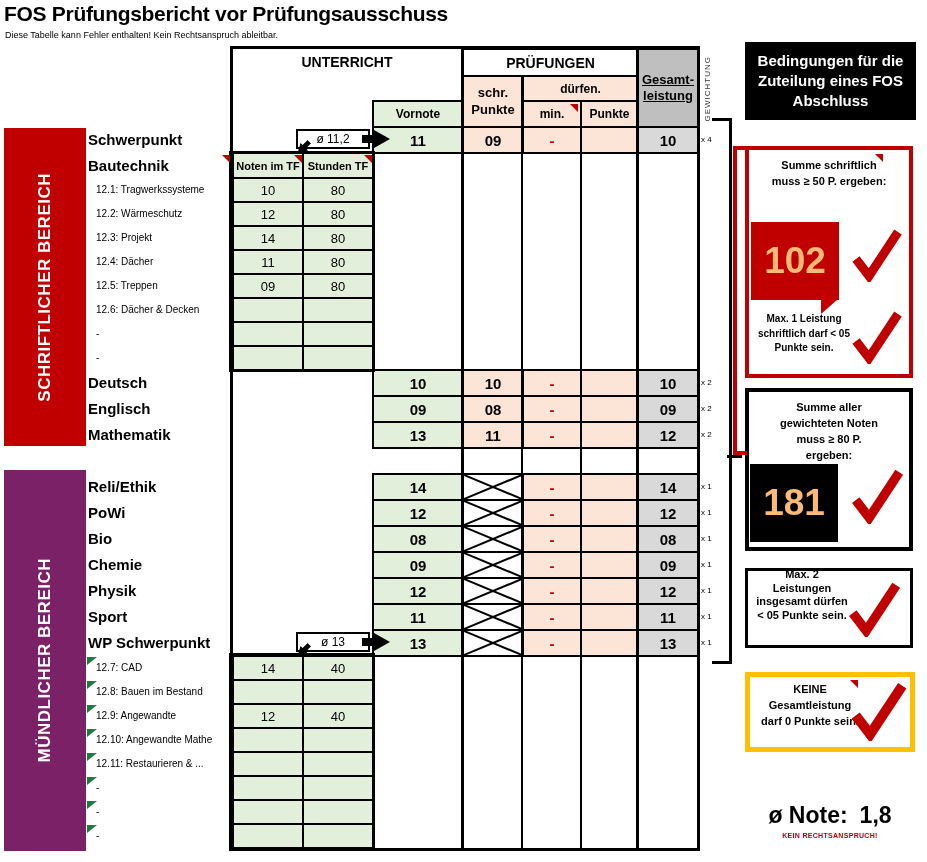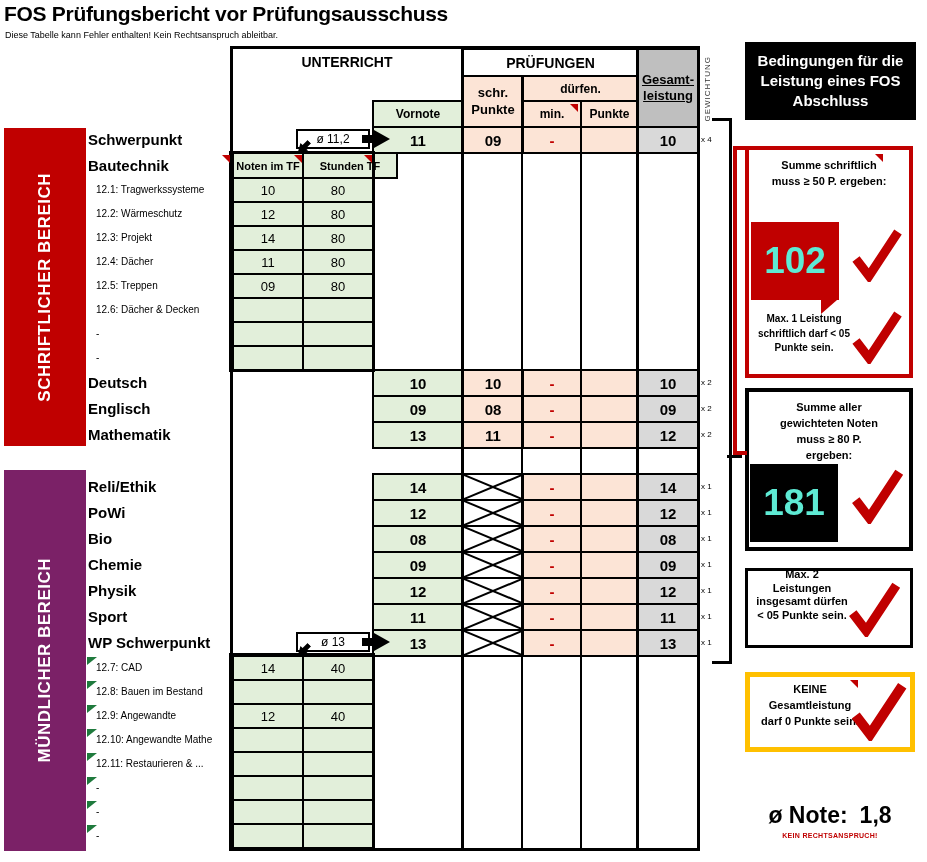--- a/index.html
+++ b/index.html
@@ -33,21 +33,21 @@
   .ov{position:absolute;pointer-events:none;z-index:2;box-sizing:border-box;}
   .red-corner{position:absolute;width:0;height:0;border-top:8px solid var(--red);border-left:8px solid transparent;z-index:5;}
   .green-corner{position:absolute;width:0;height:0;border-left:10px solid var(--dark-green);border-bottom:8px solid transparent;z-index:5;}
   
   .cond-title{position:absolute;left:745px;top:42px;width:171px;height:78px;background:#000;color:#fff;
               font-weight:bold;font-size:15px;display:flex;align-items:center;justify-content:center;
               text-align:center;line-height:1.35;padding:0 6px;box-sizing:border-box;}
   .cbox{position:absolute;background:#fff;box-sizing:border-box;}
   .cbox .ctext{text-align:center;font-weight:bold;font-size:11px;line-height:1.45;}
   .valbox{position:absolute;display:flex;align-items:center;justify-content:center;
-          color:#5eead4;font-weight:bold;font-size:37px;}
+          color:#fdba74;font-weight:bold;font-size:37px;}
   .check{position:absolute;}
   .result-status{position:absolute;left:745px;top:770px;width:170px;text-align:center;font-size:26px;font-weight:bold;}
   .result-note{position:absolute;left:745px;top:802px;width:170px;text-align:center;font-size:23px;font-weight:bold;}
   .result-note .gap{display:inline-block;width:12px;}
   .disclaimer{position:absolute;left:745px;top:832px;width:170px;text-align:center;font-size:7px;
               font-weight:bold;color:var(--red);letter-spacing:.3px;}
   .bracket-black{position:absolute;left:712px;top:118px;width:17px;height:540px;
                  border-top:3px solid #000;border-right:3px solid #000;border-bottom:3px solid #000;z-index:2;}
   .bracket-tick{position:absolute;left:727px;top:455px;width:15px;height:3px;background:#000;z-index:2;}
   .bracket-red{position:absolute;left:733px;top:146px;width:10px;height:301px;
@@ -100,21 +100,21 @@
       <div class="weight" style="left: 701px; top: 126px; height: 26px;">x 4</div>
       <div class="avgbox" style="left: 296px; top: 129px; width: 74px; height: 20px;">ø 11,2</div>
       <div class="arrow" style="left: 362px; top: 129px;"><svg width="30" height="20" viewBox="0 0 30 20">
           <polygon points="0,6 12,6 12,1 28,10 12,19 12,14 0,14" fill="#000"></polygon>
         </svg></div>
       <div class="arrow darr" style="left: 288px; top: 138px;"><svg width="30" height="20" viewBox="0 0 30 20">
           <polygon points="0,6 12,6 12,1 28,10 12,19 12,14 0,14" fill="#000"></polygon>
         </svg></div>
       <div class="rowlabel mainl" style="left: 88px; top: 153px; width: 140px; height: 25px;">Bautechnik</div>
       <div class="cell bg-green subhdr" style="left: 232px; top: 152px; width: 72px; height: 27px;">Noten im TF</div>
-      <div class="cell bg-green subhdr" style="left: 302px; top: 152px; width: 96px; height: 27px;">Stunden TF</div>
+      <div class="cell bg-green subhdr" style="left: 302px; top: 152px; width: 72px; height: 27px;">Stunden TF</div>
       <div class="red-corner" style="left: 222px; top: 155px;"></div>
       <div class="red-corner" style="left: 294px; top: 155px;"></div>
       <div class="red-corner" style="left: 364px; top: 155px;"></div>
       <div class="rowlabel subl" style="left: 96px; top: 177px; width: 134px; height: 24px;">12.1: Tragwerkssysteme</div>
       <div class="cell bg-green subval" style="left: 232px; top: 177px; width: 72px; height: 26px;">10</div>
       <div class="cell bg-green subval" style="left: 302px; top: 177px; width: 72px; height: 26px;">80</div>
       <div class="rowlabel subl" style="left: 96px; top: 201px; width: 134px; height: 24px;">12.2: Wärmeschutz</div>
       <div class="cell bg-green subval" style="left: 232px; top: 201px; width: 72px; height: 26px;">12</div>
       <div class="cell bg-green subval" style="left: 302px; top: 201px; width: 72px; height: 26px;">80</div>
       <div class="rowlabel subl" style="left: 96px; top: 225px; width: 134px; height: 24px;">12.3: Projekt</div>
@@ -286,21 +286,21 @@
   <div class="ov" style="left:521px;top:75px;width:2px;height:776px;background:#000;"></div>
   <div class="ov" style="left:580px;top:100px;width:2px;height:751px;background:#000;"></div>
   <div class="ov" style="left:636px;top:48px;width:3px;height:803px;background:#000;"></div>
   <div class="ov" style="left:229px;top:151px;width:146px;height:221px;border:3px solid #000;"></div>
   <div class="ov" style="left:229px;top:653px;width:146px;height:198px;border:3px solid #000;"></div>
 
   <div class="bracket-black"></div>
   <div class="bracket-tick"></div>
   <div class="bracket-red"></div>
 
-  <div class="cond-title">Bedingungen für die Leistung eines FOS Abschluss</div>
+  <div class="cond-title">Bedingungen für die Zuteilung eines FOS Abschluss</div>
 
   <div class="cbox" style="left:745px;top:146px;width:168px;height:232px;border:4px solid var(--red);">
     <div class="ctext" style="margin:8px auto 0;width:122px;position:relative;">Summe schriftlich muss ≥ 50  P. ergeben:</div>
     <span class="red-corner" style="right:26px;top:4px;"></span>
     <div class="valbox" style="left:2px;top:72px;width:88px;height:78px;background:var(--red);">102</div>
     <div class="notch" style="left:72px;top:150px;"></div>
     <svg class="check" style="right:6px;top:76px;" width="52" height="56" viewBox="0 0 52 56">
       <path d="M5 33 L18 50 L47 6" fill="none" stroke="#C00000" stroke-width="9"></path>
       </svg>
     <div class="ctext" style="position:absolute;left:6px;top:162px;width:98px;font-size:10px;">Max. 1 Leistung schriftlich darf &lt; 05 Punkte sein.</div>

